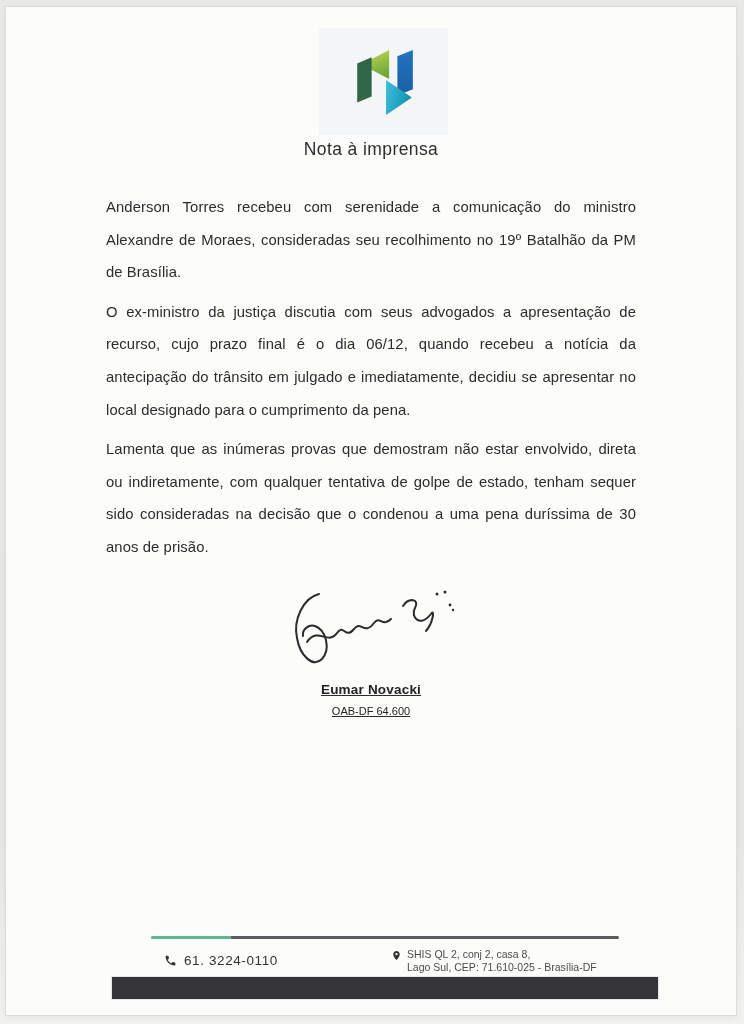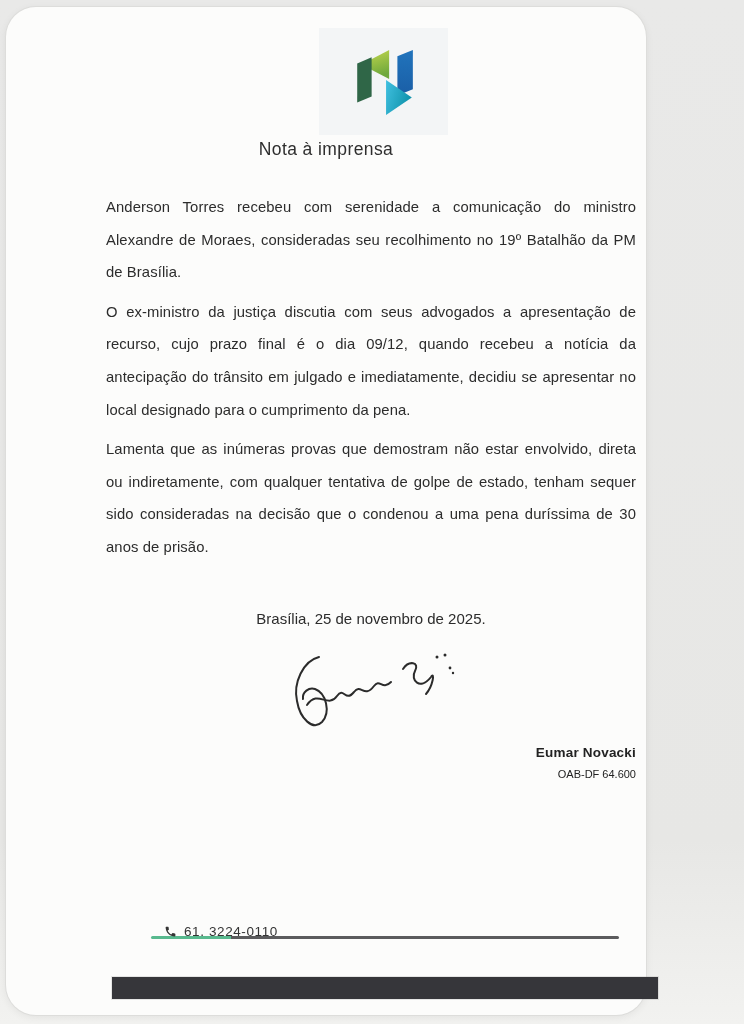--- a/index.html
+++ b/index.html
@@ -18,24 +18,23 @@
   html,body{width:744px;height:1024px;}
   body{
     font-family:"Liberation Sans","DejaVu Sans",sans-serif;
     background:linear-gradient(180deg,#e9e9e8 0%,#e7e7e5 82%,#f2f2f0 100%);
     position:relative;
     overflow:hidden;
   }
   .page{
     position:absolute;
     left:6px; top:7px;
-    width:640px; height:1008px;
+    width:730px; height:1008px;
     background:#fcfcfb;
     box-shadow:0 0 0 1px #dddddb, 0 2px 8px rgba(0,0,0,.07);
-    border-radius:30px;
   }
   
   .logo-tile{
     position:absolute;
     left:313px; top:21px;
     width:129px; height:107px;
     background:#f3f5f6;
     display:flex; align-items:center; justify-content:center;
   }
   .logo-tile svg{display:block;}
@@ -65,21 +64,22 @@
   }
   .dateline{
     margin-top:46px;
     text-align:center;
     font-size:15px;
     color:#2c2c2c;
   }
   
   .signature-block{
     margin-top:16px;
-    text-align:right;
+    text-align:center;
+    text-decoration:underline;
   }
   .signature-block svg{display:block;margin:0 auto;}
   .signer-name{
     margin-top:6px;
     font-size:13.5px;
     font-weight:bold;
     color:#222;
     letter-spacing:.2px;
   }
   .signer-reg{
@@ -92,21 +92,21 @@
     position:absolute;
     left:145px; top:929px;
     width:468px; height:3px;
     background:linear-gradient(to right,
       var(--divider-accent) 0 17%,
       var(--divider-gray) 17% 100%);
     border-radius:2px;
   }
   .contact-phone{
     position:absolute;
-    left:158px; top:917px;
+    left:158px; top:946px;
     display:flex; align-items:center; gap:7px;
     font-size:13.5px; letter-spacing:.6px;
     color:#333;
     text-align:right;
   }
   .contact-address{
     position:absolute;
     left:385px; top:941px;
     display:flex; gap:5px;
     font-size:10.5px; line-height:12.5px;
@@ -146,24 +146,23 @@
       <polygon points="4,15 18,9 18,47 4,53" style="fill:var(--logo-dark-green)"></polygon>
       <polygon points="43,8 58,2 58,40 43,46" fill="url(#blueGrad)"></polygon>
       <polygon points="32,31 32,65 57,48" fill="url(#cyanGrad)"></polygon>
     </svg>
   </div>
 
   <div class="doc-title">Nota à imprensa</div>
 
   <div class="content">
     <p>Anderson Torres recebeu com serenidade a comunicação do ministro Alexandre de Moraes, consideradas seu recolhimento no 19º Batalhão da PM de Brasília.</p>
-    <p>O ex-ministro da justiça discutia com seus advogados a apresentação de recurso, cujo prazo final é o dia 09/12, quando recebeu a notícia da antecipação do trânsito em julgado e imediatamente, decidiu se apresentar no local designado para o cumprimento da pena.</p>
+    <p>O ex-ministro da justiça discutia com seus advogados a apresentação de recurso, cujo prazo final é o dia 06/12, quando recebeu a notícia da antecipação do trânsito em julgado e imediatamente, decidiu se apresentar no local designado para o cumprimento da pena.</p>
     <p>Lamenta que as inúmeras provas que demostram não estar envolvido, direta ou indiretamente, com qualquer tentativa de golpe de estado, tenham sequer sido consideradas na decisão que o condenou a uma pena duríssima de 30 anos de prisão.</p>
 
-    <div class="dateline">Brasília, 25 de novembro de 2025.</div>
 
     <div class="signature-block">
       <svg width="172" height="96" viewBox="0 0 172 96">
         <g fill="none" stroke="#2b2b2b" stroke-width="2" stroke-linecap="round">
           <path d="M34 14 C 18 18, 8 40, 12 58 C 15 76, 28 88, 37 79 C 46 69, 41 50, 30 46 C 24 44, 17 49, 18 56"></path>
           <path d="M22 62 C 33 46, 43 66, 52 53 C 59 43, 60 60, 69 49 C 76 40, 79 56, 89 43 C 95 35, 97 48, 106 39"></path>
           <path d="M118 26 C 124 17, 135 19, 130 28 C 125 37, 135 48, 146 34 C 150 28, 148 43, 141 51"></path>
           <circle cx="152" cy="14" r="1.5" fill="#2b2b2b" stroke="none"></circle>
           <circle cx="160" cy="12" r="1.5" fill="#2b2b2b" stroke="none"></circle>
           <circle cx="165" cy="25" r="1.4" fill="#2b2b2b" stroke="none"></circle>
@@ -177,16 +176,25 @@
 
   <div class="footer-divider"></div>
 
   <div class="contact-phone">
     <svg width="13" height="13" viewBox="0 0 24 24">
       <path fill="#333" d="M6.62 10.79c1.44 2.83 3.76 5.14 6.59 6.59l2.2-2.2c.27-.27.67-.36 1.02-.24 1.12.37 2.33.57 3.57.57.55 0 1 .45 1 1V20c0 .55-.45 1-1 1-9.39 0-17-7.61-17-17 0-.55.45-1 1-1h3.5c.55 0 1 .45 1 1 0 1.25.2 2.45.57 3.57.11.35.03.74-.25 1.02l-2.2 2.2z"></path>
     </svg>
     <span>61. 3224-0110</span>
   </div>
 
+  <div class="contact-address">
+    <svg class="pin" width="11" height="13" viewBox="0 0 24 24">
+      <path fill="#333" d="M12 2C8.13 2 5 5.13 5 9c0 5.25 7 13 7 13s7-7.75 7-13c0-3.87-3.13-7-7-7zm0 9.5a2.5 2.5 0 1 1 0-5 2.5 2.5 0 0 1 0 5z"></path>
+    </svg>
+    <div>
+      <div>SHIS QL 2, conj 2, casa 8,</div>
+      <div>Lago Sul,  CEP: 71.610-025 - Brasília-DF</div>
+    </div>
+  </div>
 
   <div class="footer-bar"></div>
 
 </div>
 
 </body></html>

